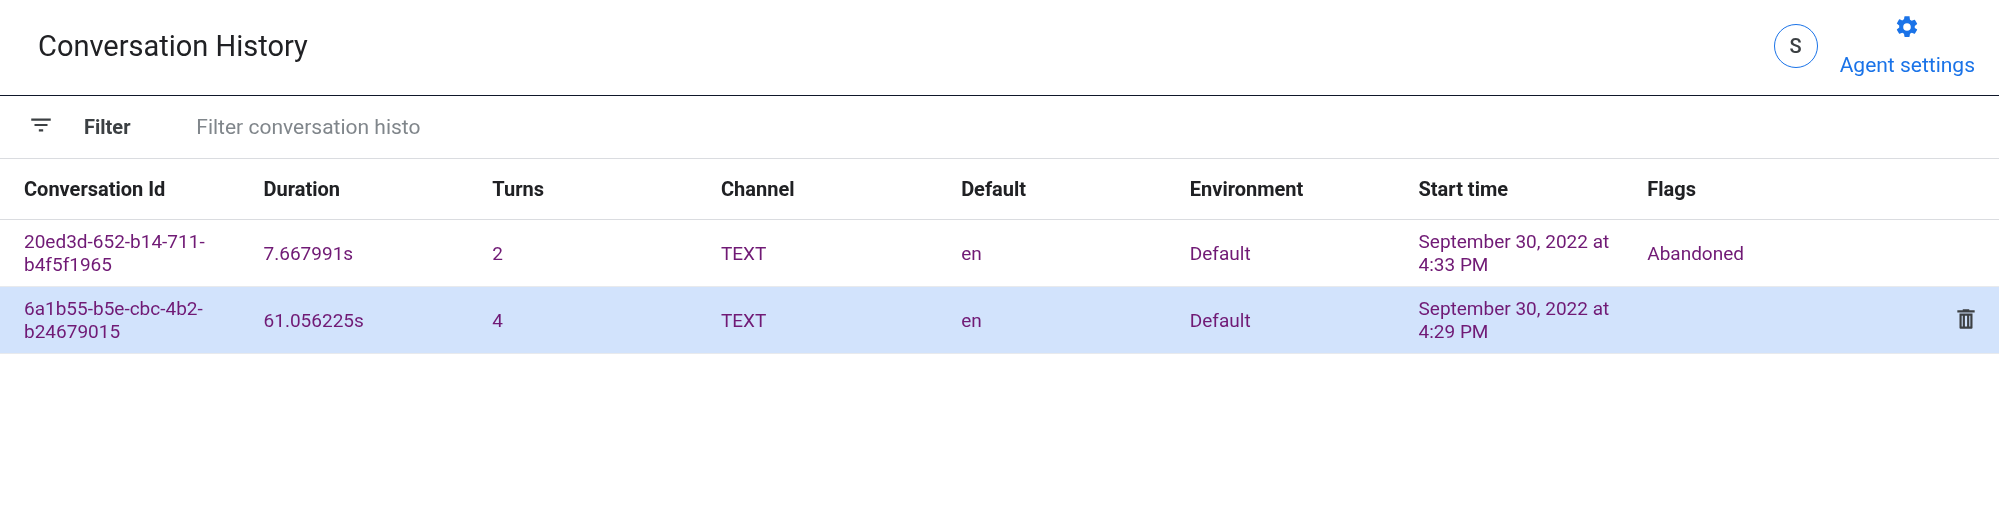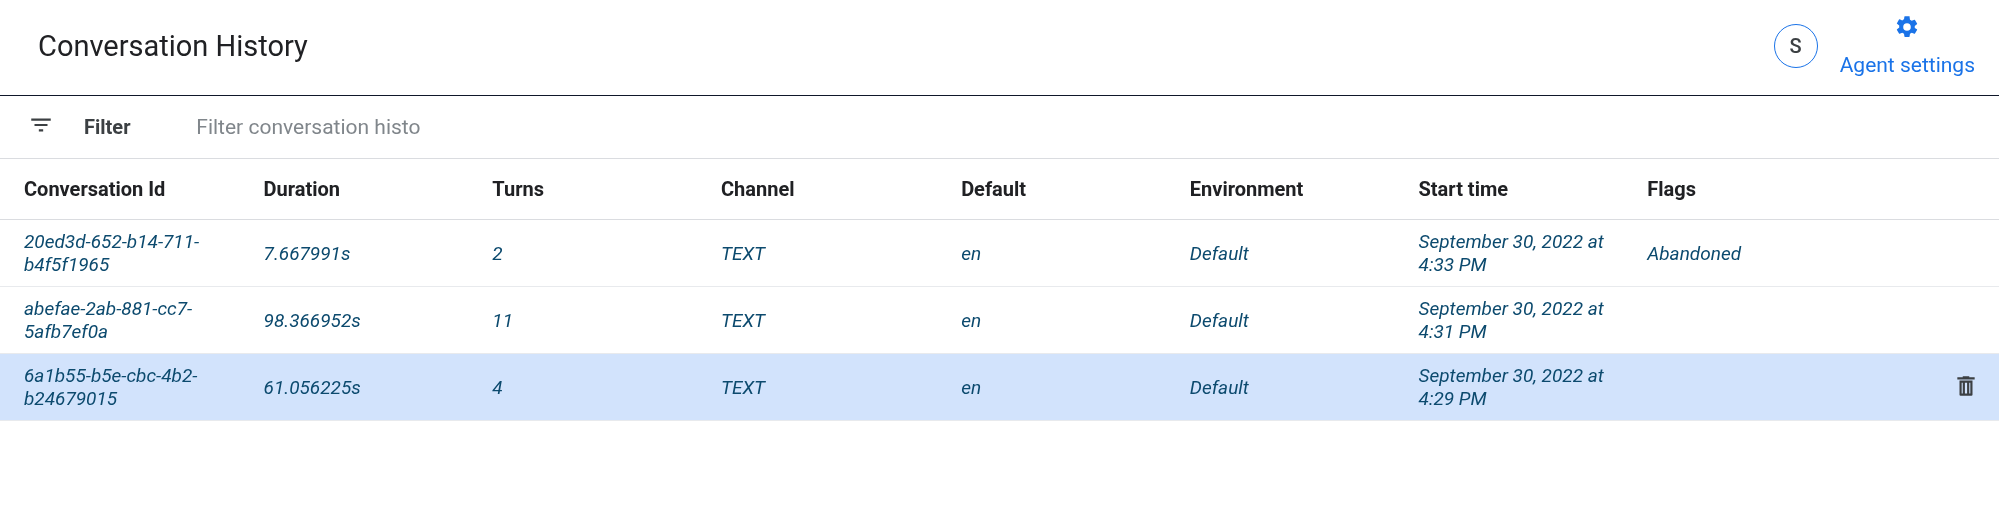--- a/index.html
+++ b/index.html
@@ -95,22 +95,21 @@
       border-top: 1px solid #dadce0;
       border-bottom: 1px solid #dadce0;
       color: #202124;
     }
     .table th:first-child { padding-left: 24px; }
     .table td {
       font-size: 19px;
       padding: 10px 12px;
       border-bottom: 1px solid #e8eaed;
       vertical-align: middle;
-      color: #0c4a6e;
-      font-style: italic;
+      color: #701a75;
     }
     .table td:first-child {
       padding-left: 24px;
       width: 220px;
     }
     .table tr.highlighted td {
       background: #d2e3fc;
       margin-top: 40px;
     }
     .col-duration { width: 200px; }
@@ -187,31 +186,20 @@
         <td>20ed3d-652-b14-711-b4f5f1965</td>
         <td>7.667991s</td>
         <td>2</td>
         <td>TEXT</td>
         <td>en</td>
         <td>Default</td>
         <td>September 30, 2022 at 4:33 PM</td>
         <td>Abandoned</td>
         <td class="row-action"></td>
       </tr>
-      <tr>
-        <td>abefae-2ab-881-cc7-5afb7ef0a</td>
-        <td>98.366952s</td>
-        <td>11</td>
-        <td>TEXT</td>
-        <td>en</td>
-        <td>Default</td>
-        <td>September 30, 2022 at 4:31 PM</td>
-        <td></td>
-        <td class="row-action"></td>
-      </tr>
       <tr class="highlighted">
         <td>6a1b55-b5e-cbc-4b2-b24679015</td>
         <td>61.056225s</td>
         <td>4</td>
         <td>TEXT</td>
         <td>en</td>
         <td>Default</td>
         <td>September 30, 2022 at 4:29 PM</td>
         <td></td>
         <td class="row-action"><button class="trash-btn">

